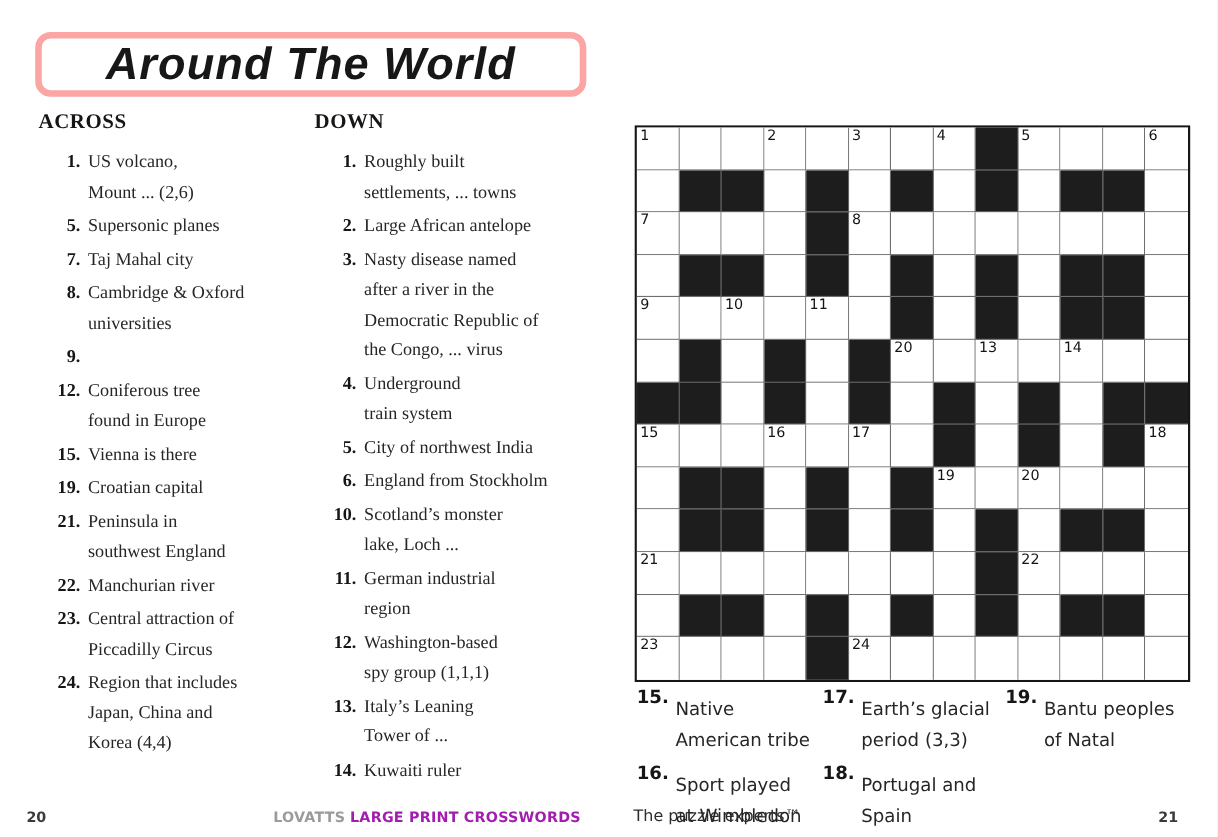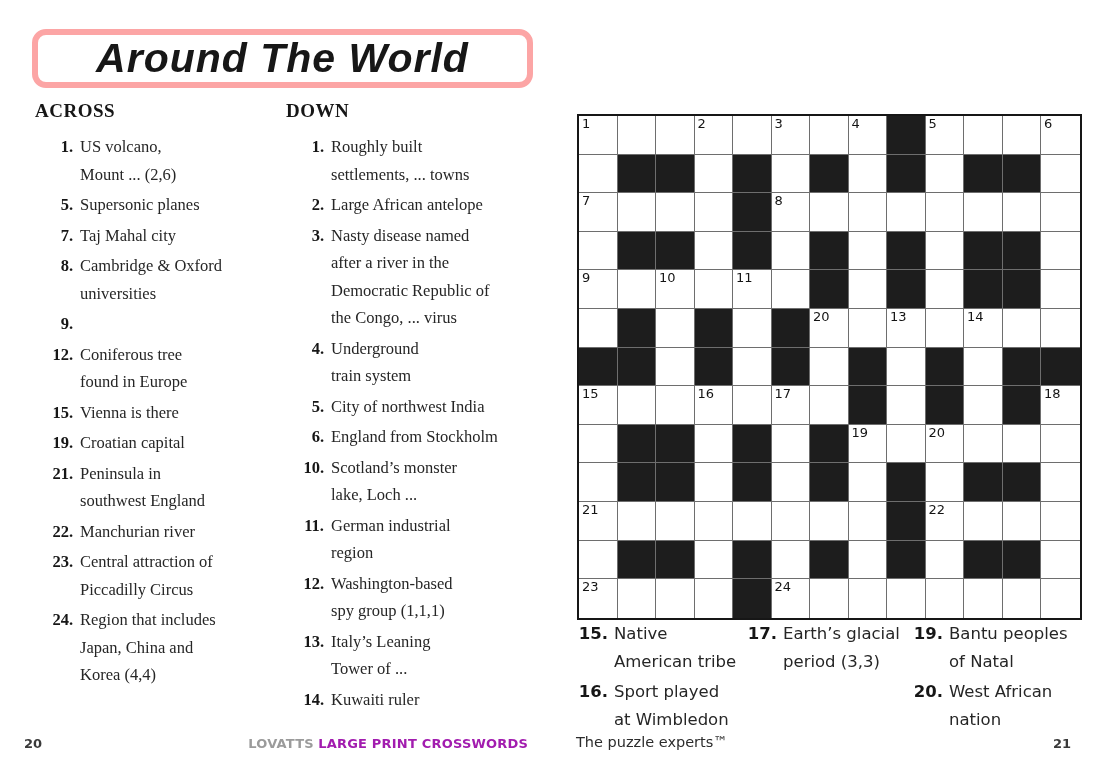--- a/index.html
+++ b/index.html
@@ -32,21 +32,21 @@
   .cell.black{background:#1d1d1d;}
   .cellnum{position:absolute;top:0px;left:3px;font-size:13px;line-height:15px;color:#141414;}
 
   
   #bottom-clues{position:absolute;left:578px;top:620px;width:520px;display:flex;}
   .bcol{flex:none;}
   .bcol:nth-child(1){width:169px;}
   .bcol:nth-child(2){width:166px;}
   .bcol:nth-child(3){width:180px;}
   .bcol .cnum{min-width:30px;margin-right:6px;font-size:16.5px;line-height:28px;}
-  .bcol .ctxt{font-size:16.5px;line-height:28px;}
+  .bcol .ctxt{font-size:16.5px;line-height:28px;margin-top:11px;}
   .bcol .clue{margin-bottom:2px;}
 
   
   #footer{position:absolute;left:0;top:733px;width:1107px;height:22px;font-size:13px;}
   #page-num-left{position:absolute;left:24px;top:3px;font-weight:600;color:#3a3a3a;}
   #footer-brand{position:absolute;left:248px;top:3px;width:280px;text-align:right;white-space:nowrap;letter-spacing:.2px;}
   #footer-brand .light{color:#9b9b9b;font-weight:600;}
   #footer-brand .bold{color:#a21caf;font-weight:bold;}
   #footer-tagline{position:absolute;left:576px;top:1px;font-weight:normal;font-size:14.5px;color:#2c2c2c;}
   #page-num-right{position:absolute;left:1053px;top:3px;font-weight:600;color:#3a3a3a;}
@@ -392,29 +392,29 @@
         <div class="clue">
           <span class="cnum">16.</span>
           <span class="ctxt">Sport played<br>at Wimbledon</span>
         </div>
       </div>
       <div class="bcol">
         <div class="clue">
           <span class="cnum">17.</span>
           <span class="ctxt">Earth’s glacial<br>period (3,3)</span>
         </div>
+        <div class="clue">
+          <span class="cnum">18.</span>
+          <span class="ctxt">Portugal and<br>Spain</span>
+        </div>
       </div>
       <div class="bcol">
         <div class="clue">
           <span class="cnum">19.</span>
           <span class="ctxt">Bantu peoples<br>of Natal</span>
-        </div>
-        <div class="clue">
-          <span class="cnum">20.</span>
-          <span class="ctxt">West African<br>nation</span>
         </div>
       </div>
     </div>
 
   <div id="footer">
     <span id="page-num-left">20</span>
     <span id="footer-brand">
       <span class="light">LOVATTS</span>
       <span> </span>
       <span class="bold">LARGE PRINT CROSSWORDS</span>

